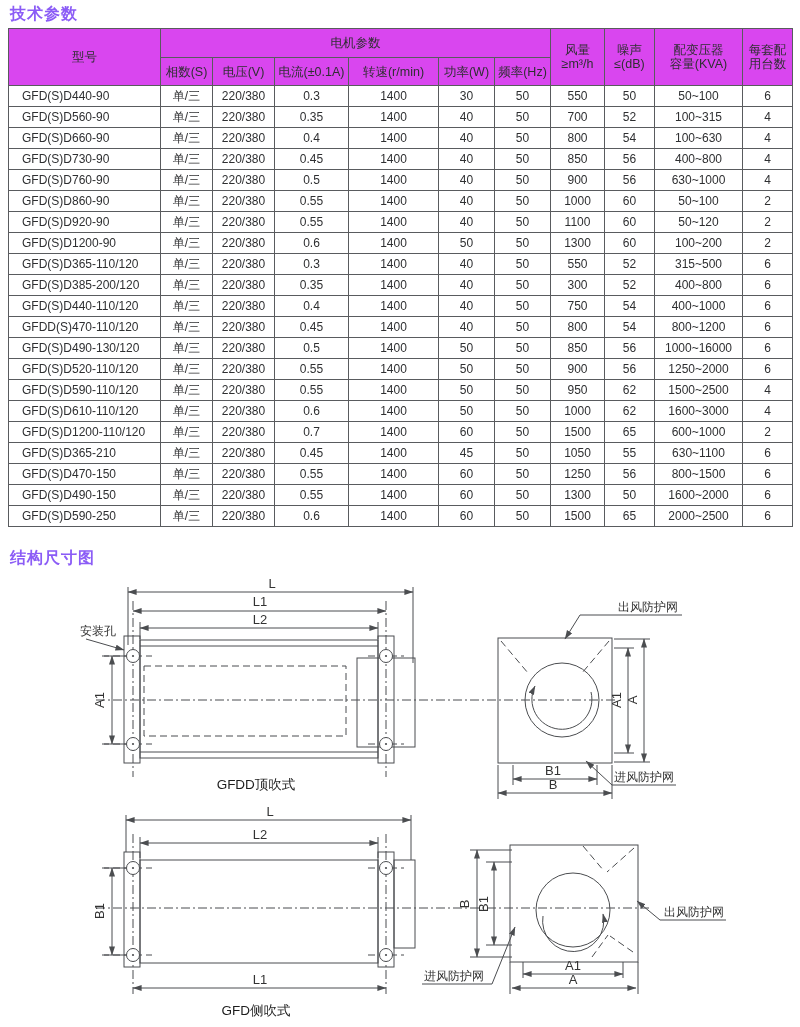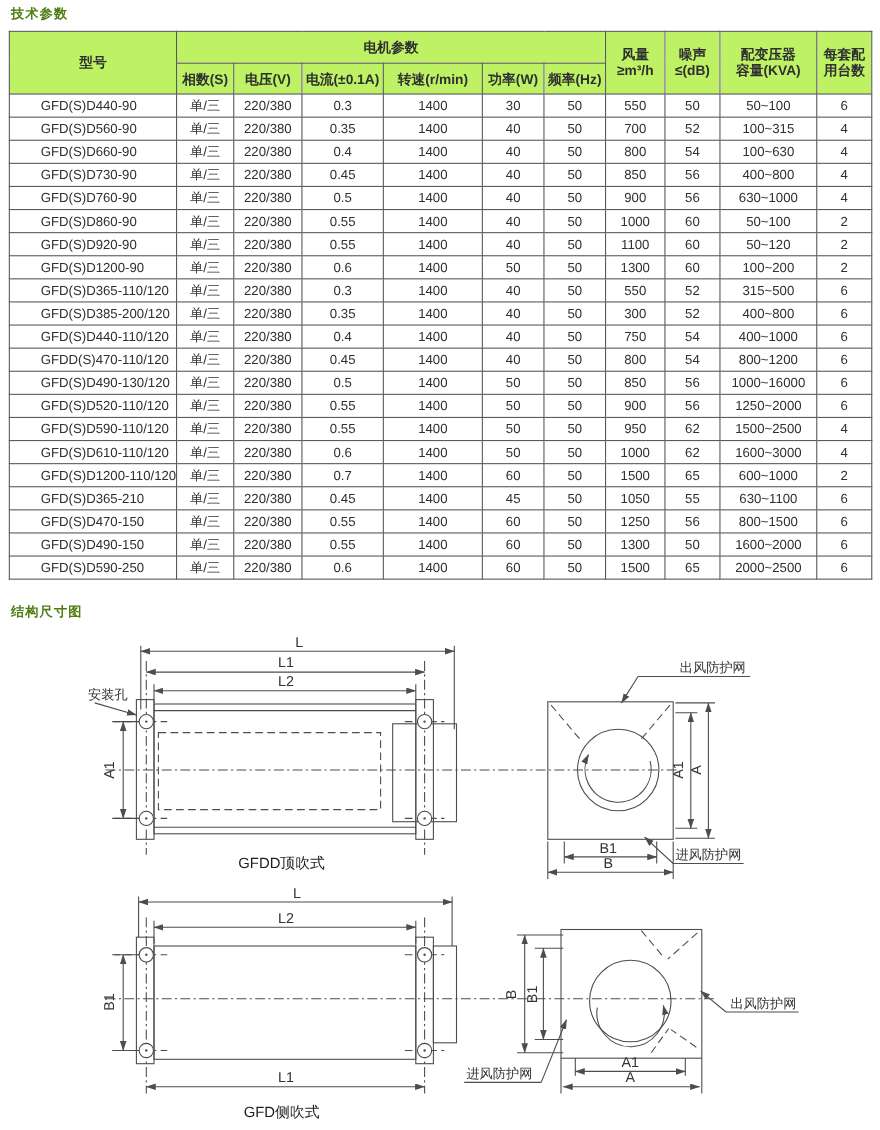--- a/index.html
+++ b/index.html
@@ -1,27 +1,27 @@
 <!DOCTYPE html>
 <html><head>
 <meta charset="utf-8">
 <style>
   html,body{margin:0;padding:0;background:#ffffff;}
   body{width:800px;height:1027px;font-family:"Liberation Sans","DejaVu Sans",sans-serif;color:#2f2f2f;}
   .page{position:relative;width:800px;height:1027px;overflow:hidden;background:#fff;}
-  .sec-title{position:absolute;left:10px;font-size:12px;font-weight:bold;color:#4d7c0f;letter-spacing:1px;}
+  .sec-title{position:absolute;left:10px;font-size:16px;font-weight:bold;color:#8b5cf6;letter-spacing:1px;}
   #tech-title{top:4px;}
   #struct-title{top:548px;font-family:Liberation Mono, monospace;}
   table.spec{position:absolute;left:8px;top:28px;width:784px;border-collapse:collapse;table-layout:fixed;font-size:12px;}
   table.spec th,table.spec td{border:1px solid #595b5e;text-align:center;padding:0;font-weight:normal;color:#2e2f31;overflow:hidden;}
-  table.spec thead th{background:#bef264;white-space:pre-line;font-size:12.5px;line-height:14px;font-weight:bold;}
+  table.spec thead th{background:#d946ef;white-space:pre-line;font-size:12.5px;line-height:14px;}
   table.spec thead tr.h1 th{height:28px;}
   table.spec thead tr.h2 th{height:27px;}
   table.spec tbody td{height:20px;line-height:20px;white-space:nowrap;background:#fff;}
-  table.spec tbody td.model{text-align:left;padding-left:28px;}
+  table.spec tbody td.model{text-align:left;padding-left:13px;}
   svg.diagram{position:absolute;left:0;}
   #svg-top{top:575px;}
   #svg-side{top:804px;}
   .ln{stroke:#4b4d50;stroke-width:1;fill:none;}
   .dash{stroke:#4b4d50;stroke-width:1;fill:none;stroke-dasharray:7 4;}
   .cdash{stroke:#4b4d50;stroke-width:1;fill:none;stroke-dasharray:9 3 2 3;}
   .dimtxt{fill:#333;font-size:13px;font-family:"Liberation Sans",sans-serif;}
   .cjk{fill:#333;font-size:12px;font-family:"Liberation Sans",sans-serif;}
   .cap{fill:#1d1d1d;font-size:13.5px;font-family:"Liberation Sans",sans-serif;}
   .hole{fill:#fff;stroke:#4b4d50;stroke-width:1;}

